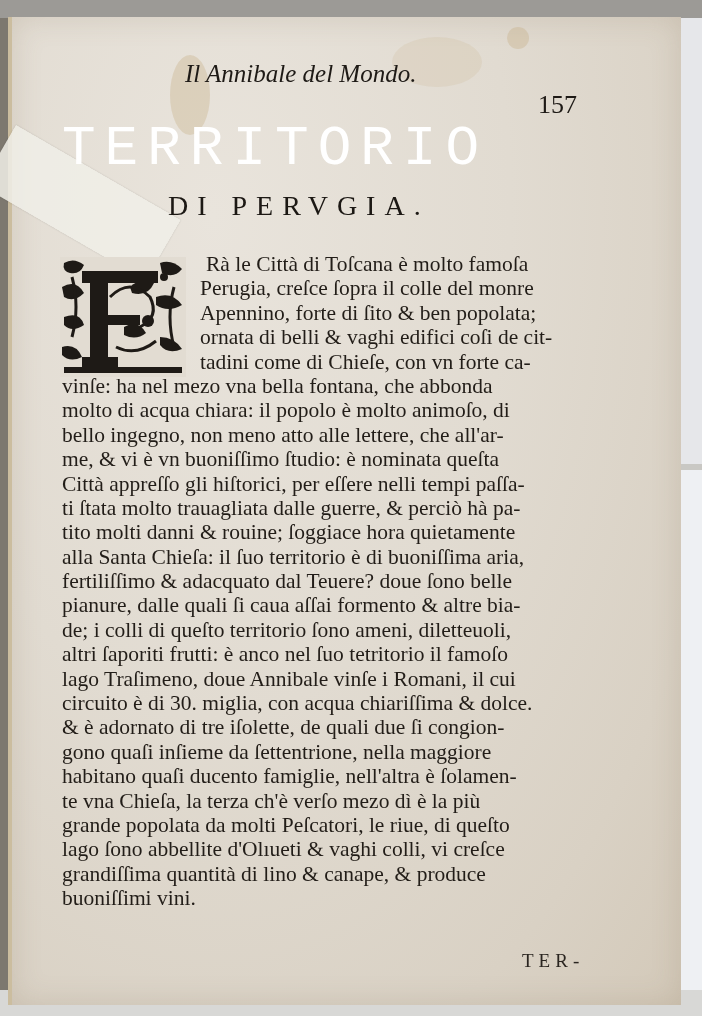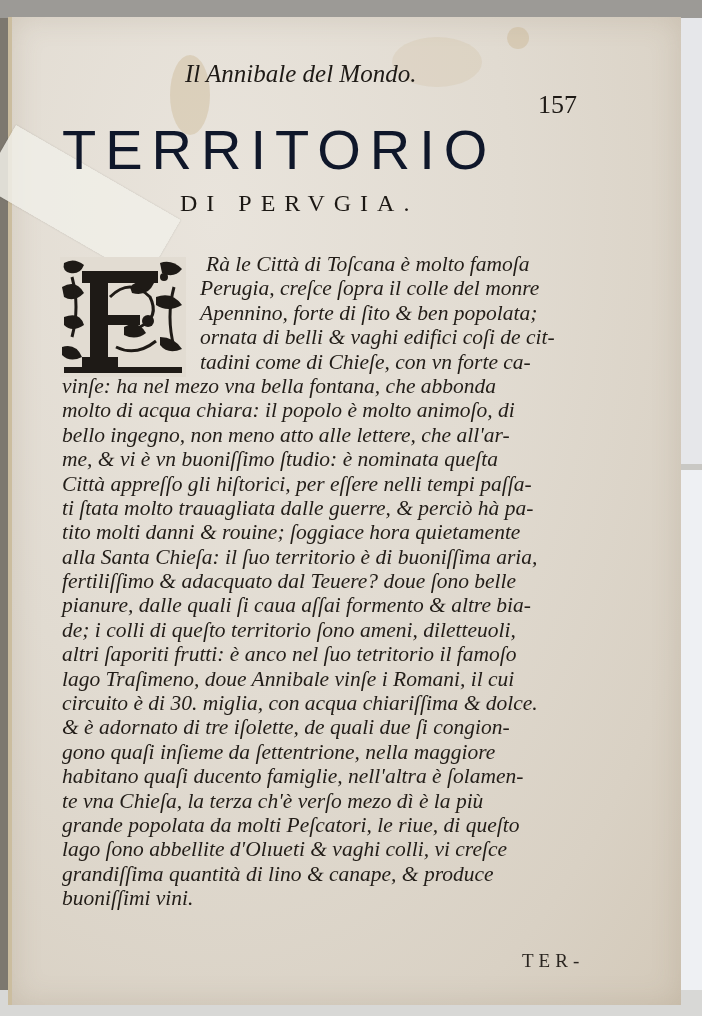--- a/index.html
+++ b/index.html
@@ -30,39 +30,39 @@
   .running-head {
     position:absolute; left:185px; top:60px; font-style:italic;
     font-family:"Liberation Serif", serif; font-size:25px; color:#1e1a16;
   }
   .page-number {
     position:absolute; left:538px; top:60px;
     font-family:"Liberation Serif", serif; font-size:26px; color:#1e1a16;margin-top:30px;
   }
   .title {
     position:absolute; left:62px; top:117px; width:570px;
-    font-family:Liberation Sans, sans-serif; font-size:56px; letter-spacing:9px;
-    color:#0f172a; white-space:nowrap;
+    font-family:Liberation Mono, monospace; font-size:56px; letter-spacing:9px;
+    color:#ffffff; white-space:nowrap;
   }
   .subtitle {
-    position:absolute; left:180px; top:190px;
-    font-family:"Liberation Serif", serif; font-size:24px; letter-spacing:9px;
+    position:absolute; left:168px; top:190px;
+    font-family:"Liberation Serif", serif; font-size:28px; letter-spacing:9px;
     color:#1c1814; white-space:nowrap;
   }
   .initial {
     position:absolute; left:60px; top:257px; width:126px; height:120px;
     background:#e2dcd2;
   }
   .initial svg { width:126px; height:120px; }
   .body-text {
     position:absolute; left:62px; top:252px; width:570px;
     font-family:"Liberation Serif", serif; font-size:21.5px; line-height:24.4px;
     color:#221d18;
   }
-  .line { display:block; white-space:nowrap; height:24.4px;font-style:italic; }
+  .line { display:block; white-space:nowrap; height:24.4px; }
   .line.indent { padding-left:138px; }
   .line.first { padding-left:144px; }
   .catchword {
     position:absolute; left:522px; top:950px;
     font-family:"Liberation Serif", serif; font-size:19px; letter-spacing:5px; color:#2a2520;
   }
 </style>
 </head>
 <body>
 

